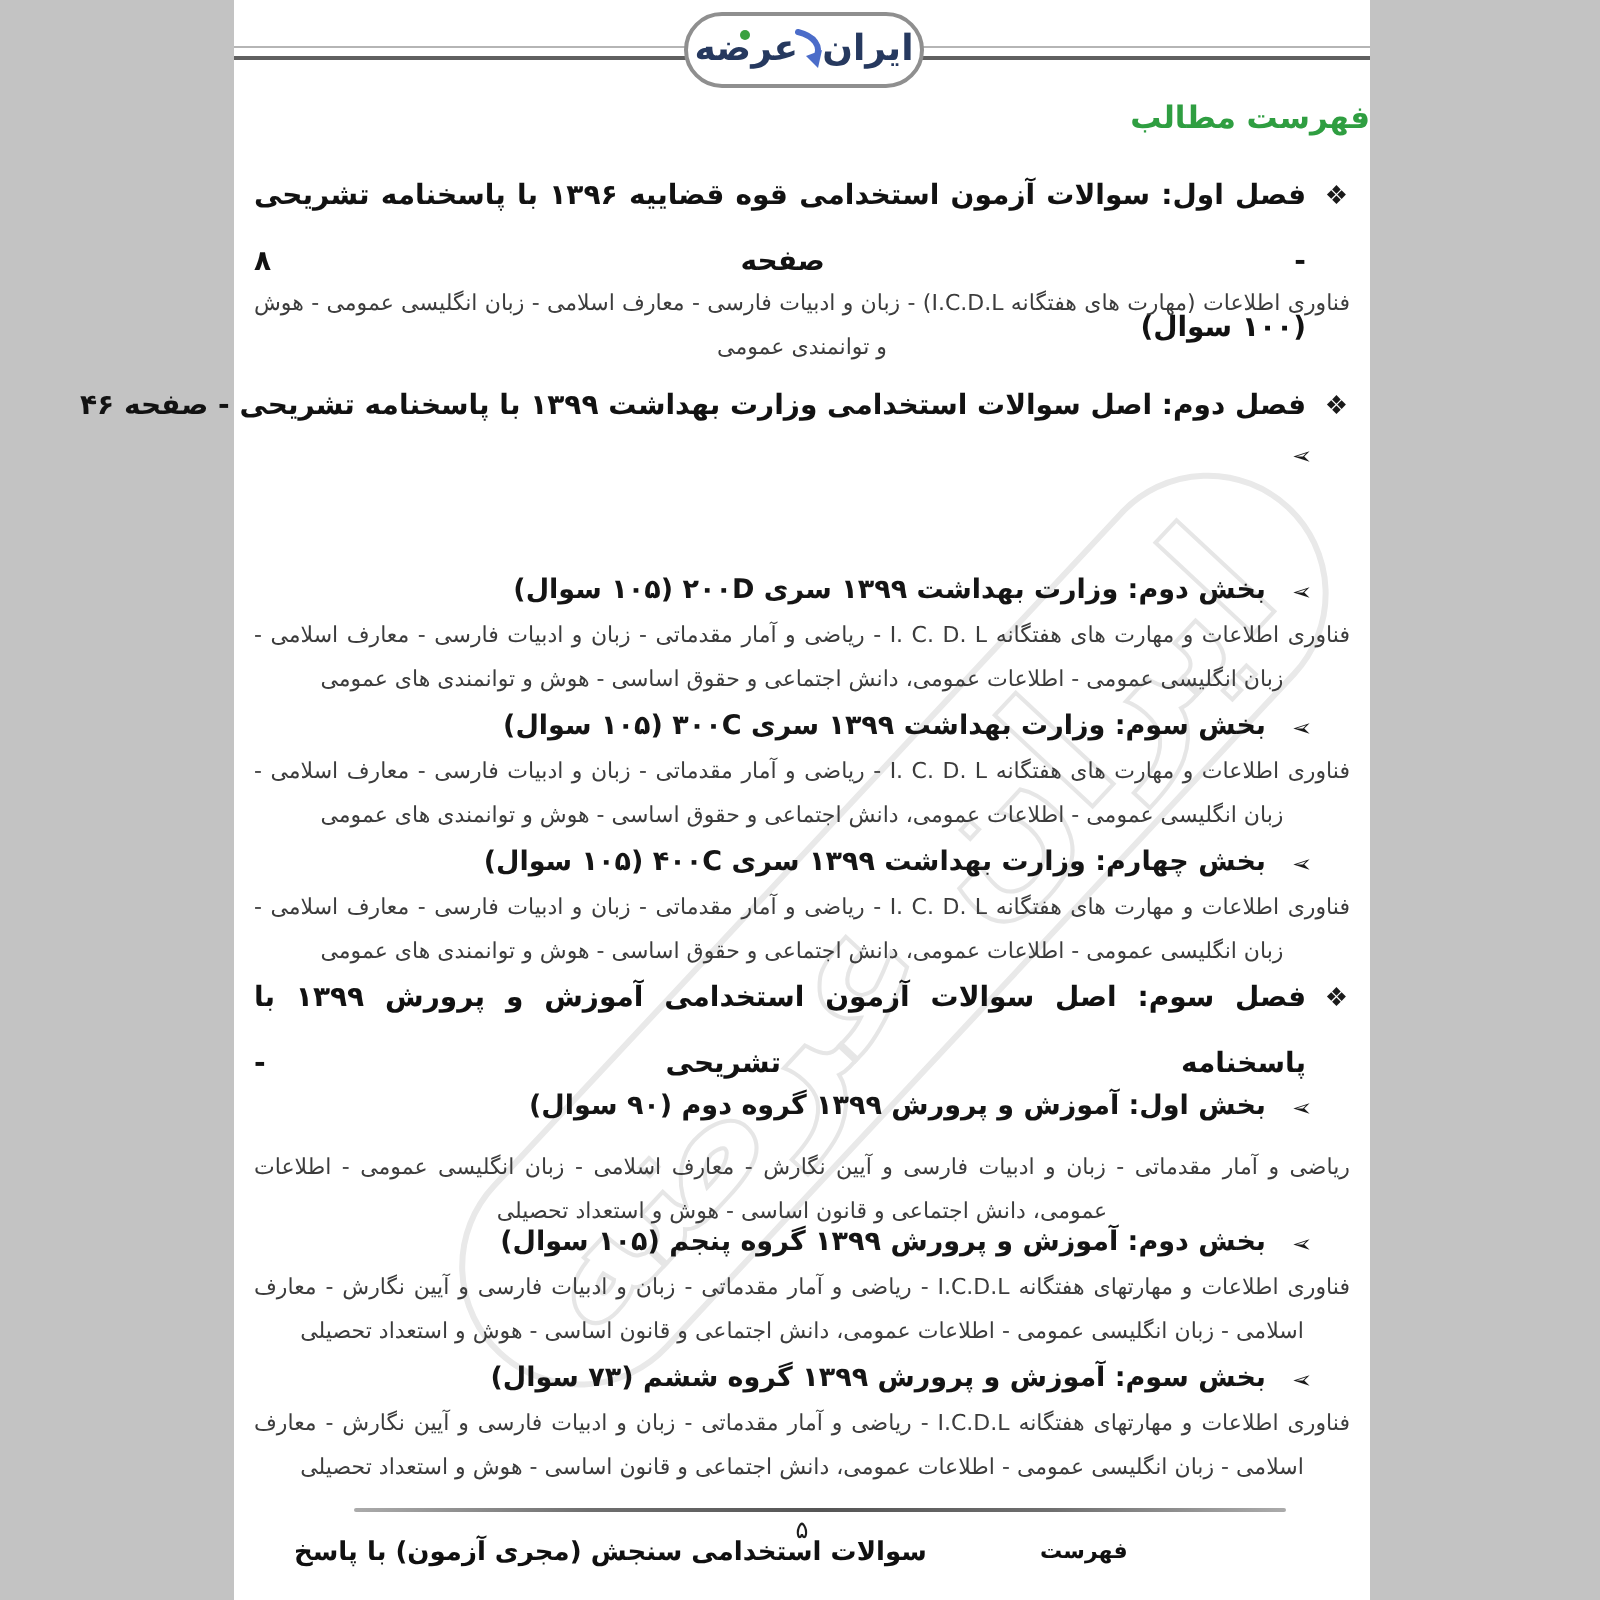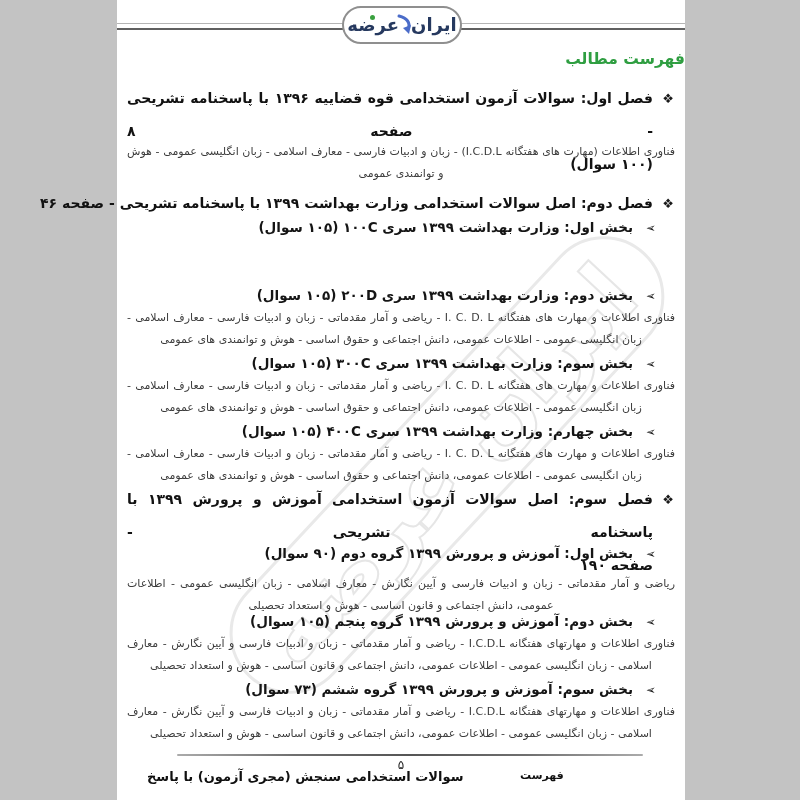--- a/index.html
+++ b/index.html
@@ -123,21 +123,20 @@
   </div>
   <div class="subjects t-ch1d">فناوری اطلاعات (مهارت های هفتگانه I.C.D.L) - زبان و ادبیات فارسی - معارف اسلامی - زبان انگلیسی عمومی - هوش و توانمندی عمومی</div>
 
   <div class="chapter single t-ch2">
     <span class="ch-bullet">❖</span>
     <span class="l1">فصل دوم: اصل سوالات استخدامی وزارت بهداشت ۱۳۹۹ با پاسخنامه تشریحی - صفحه ۴۶</span>
   </div>
 
   <div class="section t-s1">
     <span class="sec-bullet">➢</span>
-    <span>بخش اول: وزارت بهداشت ۱۳۹۹ سری ۱۰۰C (۱۰۵ سوال)</span>
   </div>
 
   <div class="section t-s2">
     <span class="sec-bullet">➢</span>
     <span>بخش دوم: وزارت بهداشت ۱۳۹۹ سری ۲۰۰D (۱۰۵ سوال)</span>
   </div>
   <div class="subjects t-s2d">فناوری اطلاعات و مهارت های هفتگانه I. C. D. L - ریاضی و آمار مقدماتی - زبان و ادبیات فارسی - معارف اسلامی - زبان انگلیسی عمومی - اطلاعات عمومی، دانش اجتماعی و حقوق اساسی - هوش و توانمندی های عمومی</div>
 
   <div class="section t-s3">
     <span class="sec-bullet">➢</span>
@@ -147,21 +146,20 @@
 
   <div class="section t-s4">
     <span class="sec-bullet">➢</span>
     <span>بخش چهارم: وزارت بهداشت ۱۳۹۹ سری ۴۰۰C (۱۰۵ سوال)</span>
   </div>
   <div class="subjects t-s4d">فناوری اطلاعات و مهارت های هفتگانه I. C. D. L - ریاضی و آمار مقدماتی - زبان و ادبیات فارسی - معارف اسلامی - زبان انگلیسی عمومی - اطلاعات عمومی، دانش اجتماعی و حقوق اساسی - هوش و توانمندی های عمومی</div>
 
   <div class="chapter t-ch3">
     <span class="ch-bullet">❖</span>
     <span class="l1">فصل سوم: اصل سوالات آزمون استخدامی آموزش و پرورش ۱۳۹۹ با پاسخنامه تشریحی -</span>
-    <span class="l2">صفحه ۱۹۰</span>
   </div>
 
   <div class="section t-c3s1">
     <span class="sec-bullet">➢</span>
     <span>بخش اول: آموزش و پرورش ۱۳۹۹ گروه دوم (۹۰ سوال)</span>
   </div>
   <div class="subjects t-c3s1d">ریاضی و آمار مقدماتی - زبان و ادبیات فارسی و آیین نگارش - معارف اسلامی - زبان انگلیسی عمومی - اطلاعات عمومی، دانش اجتماعی و قانون اساسی - هوش و استعداد تحصیلی</div>
 
   <div class="section t-c3s2">
     <span class="sec-bullet">➢</span>

